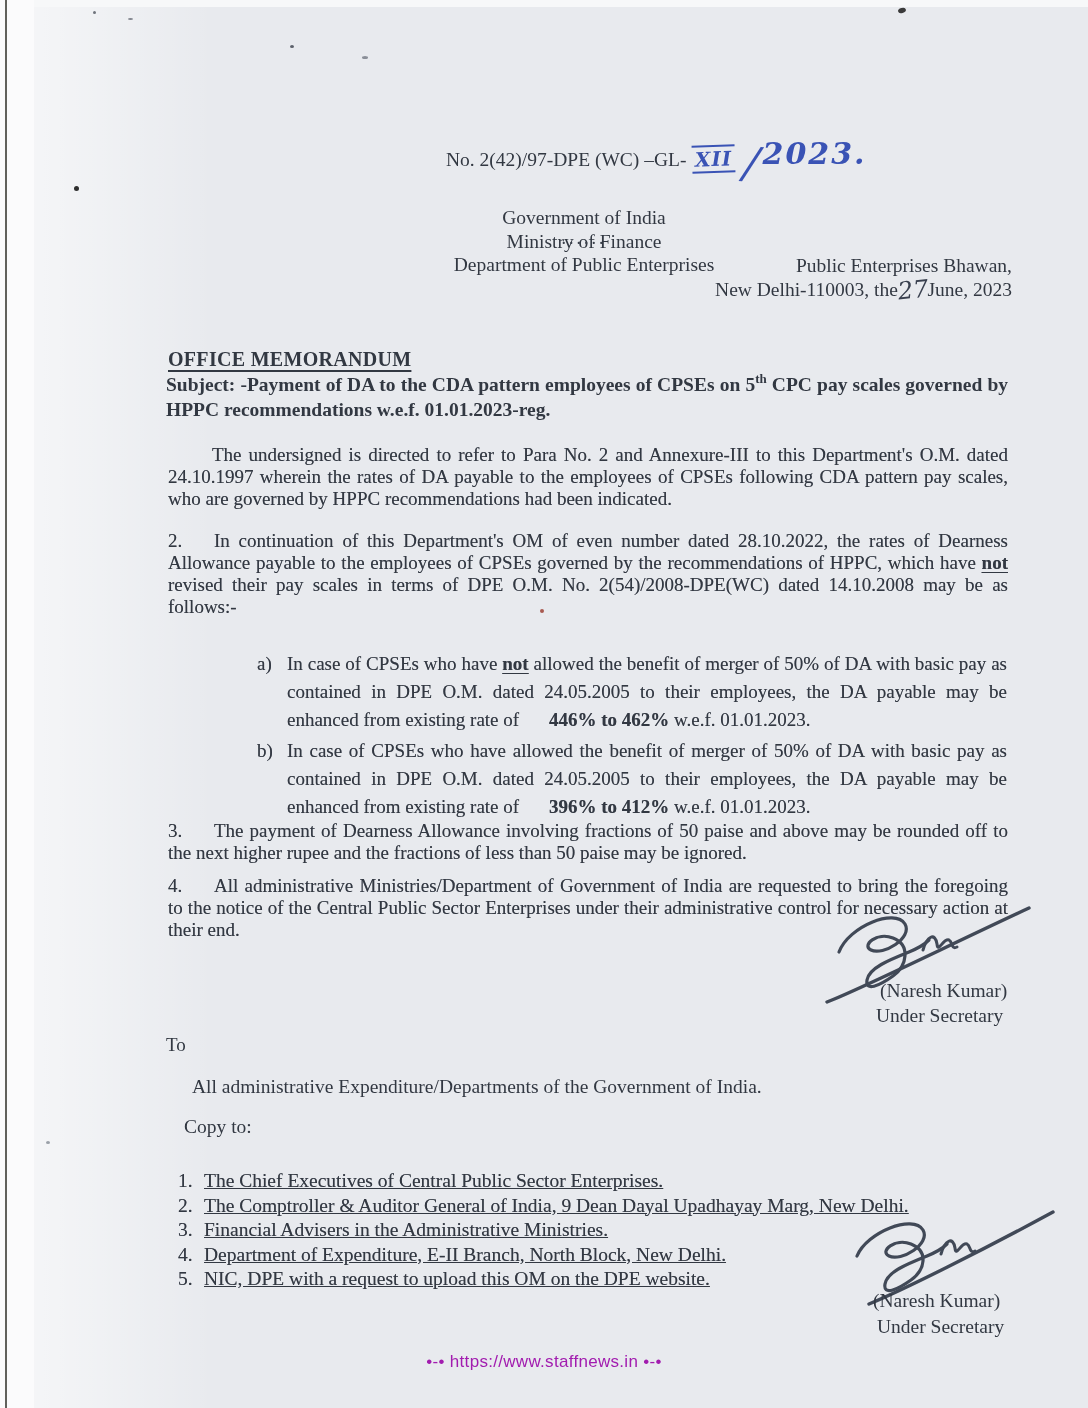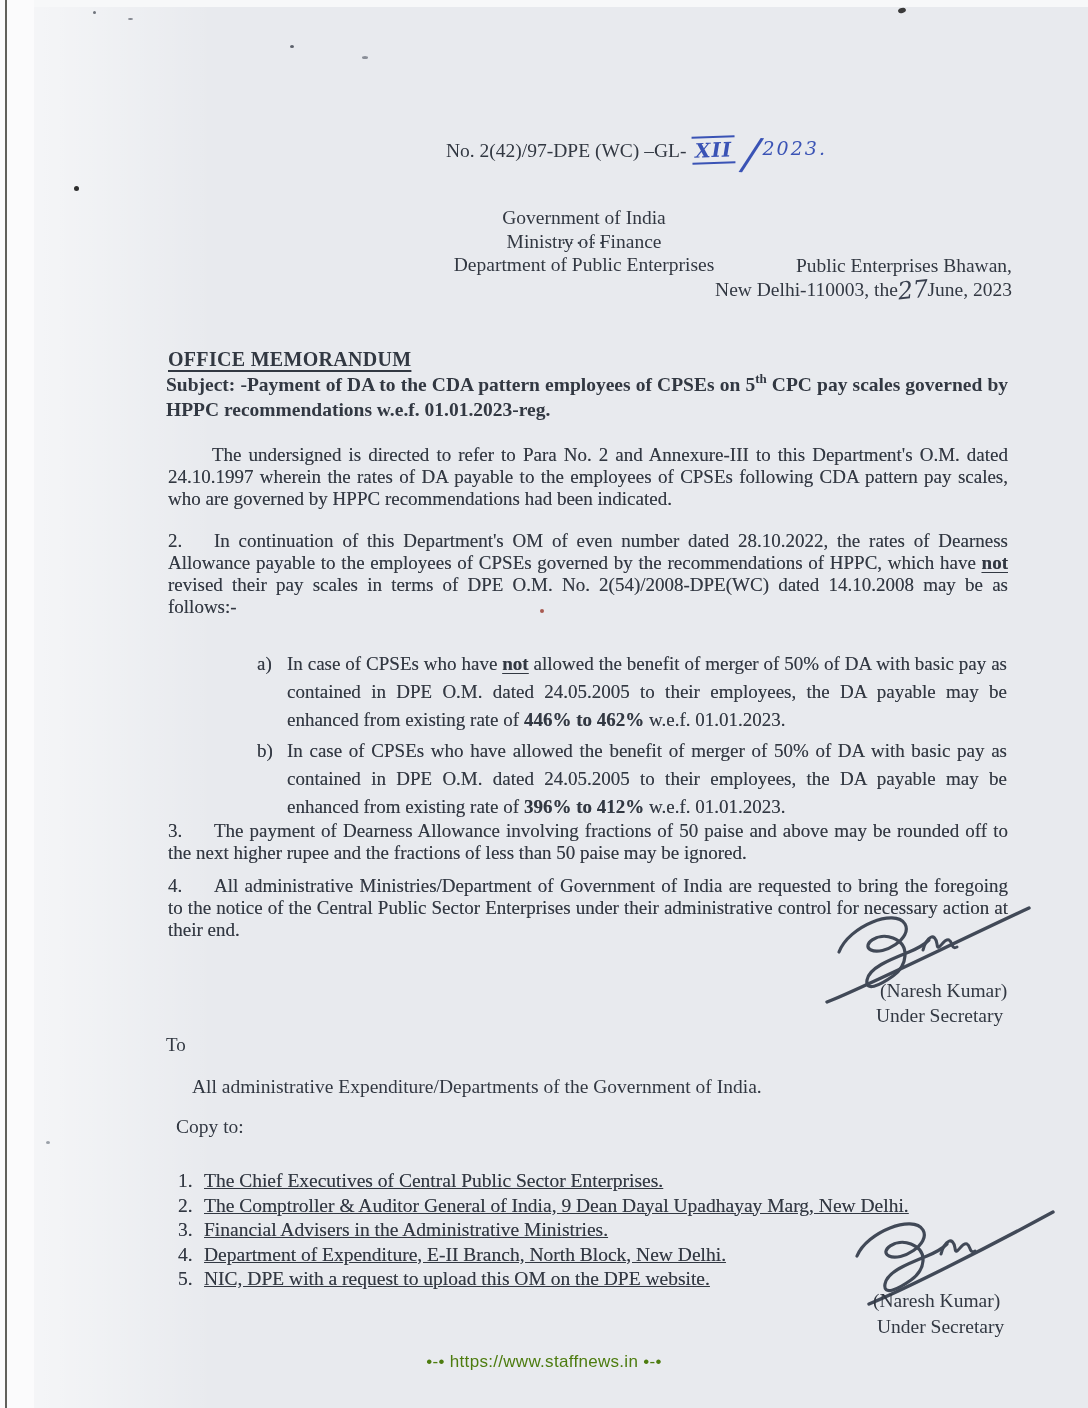--- a/index.html
+++ b/index.html
@@ -21,21 +21,21 @@
          text-shadow:0 0 0.5px rgba(45,50,62,0.5); }
   .nowrap { white-space:nowrap; }
 
   .ref-line { position:absolute; left:446px; top:136px; font-size:19.5px; white-space:nowrap; }
   .hand { color:#3a53b5; font-style:italic; font-family:"DejaVu Serif", serif; }
   .hand-xii { font-weight:bold; font-size:20px; border-top:2px solid #3a53b5;
               border-bottom:2px solid #3a53b5; padding:0 3px; letter-spacing:1px;
               display:inline-block; transform:rotate(-2deg); margin-left:6px; }
   .hand-slash { font-size:44px; font-weight:400; display:inline-block;
                 vertical-align:-12px; line-height:0; margin:0 4px 0 8px; transform:rotate(6deg); }
-  .hand-year { font-size:19px; letter-spacing:2px; vertical-align:2px; font-weight:400; }
+  .hand-year { font-size:30px; letter-spacing:2px; vertical-align:2px; font-weight:700; }
 
   .org-block { position:absolute; left:418px; top:161px; width:332px; text-align:center;
                font-size:19.5px; line-height:23.5px;margin-top:45px; }
   .dots-line { position:absolute; left:418px; top:228px; width:332px; text-align:center;
                font-size:18px; letter-spacing:3px; color:#3c424d; }
 
   .addr-block { position:absolute; left:630px; top:254px; width:382px; text-align:right;
                 font-size:19.5px; line-height:23.5px; }
   .hand-day { font-style:italic; font-family:"DejaVu Serif", serif; font-size:24px;
               color:#39404f; display:inline-block; transform:rotate(-6deg);
@@ -57,39 +57,39 @@
   .p4 { top:875px; }
   .pnum { display:inline-block; width:46px; text-align:left; }
 
   .ablist { position:absolute; left:257px; width:750px; padding-left:30px;
             font-size:19px; line-height:28px; text-align:justify;
             text-shadow:0 0 0.5px rgba(45,50,62,0.5); }
   .ia { top:650px; }
   .ib { top:737px; }
   .abmark { display:inline-block; width:30px; margin-left:-30px; }
   .u-not { font-weight:bold; text-decoration:underline; text-underline-offset:3px;margin-top:10px; }
-  .b-rate { font-weight:bold; }
+  .b-rate { font-weight:bold;margin-left:25px; }
 
   .sig { position:absolute; }
   .sig svg { display:block; }
   .sig-name { position:absolute; font-size:19.5px; white-space:nowrap; }
   .sig-title { position:absolute; font-size:19.5px; white-space:nowrap; }
 
   .to-label { position:absolute; left:166px; top:1034px; font-size:19px; }
   .recipient { position:absolute; left:192px; top:1076px; font-size:19.5px; }
-  .copy-label { position:absolute; left:176px; top:1116px; font-size:19.5px; }
+  .copy-label { position:absolute; left:184px; top:1116px; font-size:19.5px; }
 
   .copy-list { position:absolute; left:178px; top:1169px; width:830px;
                font-size:19.5px; line-height:24.5px;
                text-shadow:0 0 0.5px rgba(45,50,62,0.5); }
   .copy-item { padding-left:26px;text-decoration:underline; }
   .copy-num { display:inline-block; width:26px; margin-left:-26px; }
 
   .footer { position:absolute; left:0; top:1352px; width:1088px; text-align:center;
-            font-family:"Liberation Sans", sans-serif; font-size:17px; color:#4d7c0f;
+            font-family:"Liberation Sans", sans-serif; font-size:17px; color:#a21caf;
             letter-spacing:0.3px; }
 </style>
 </head>
 <body>
 
 <div class="page">
   <div class="paper-shade"></div>
   <div class="top-band"></div>
   <div class="left-strip"></div>
   <div class="edge-line"></div>

